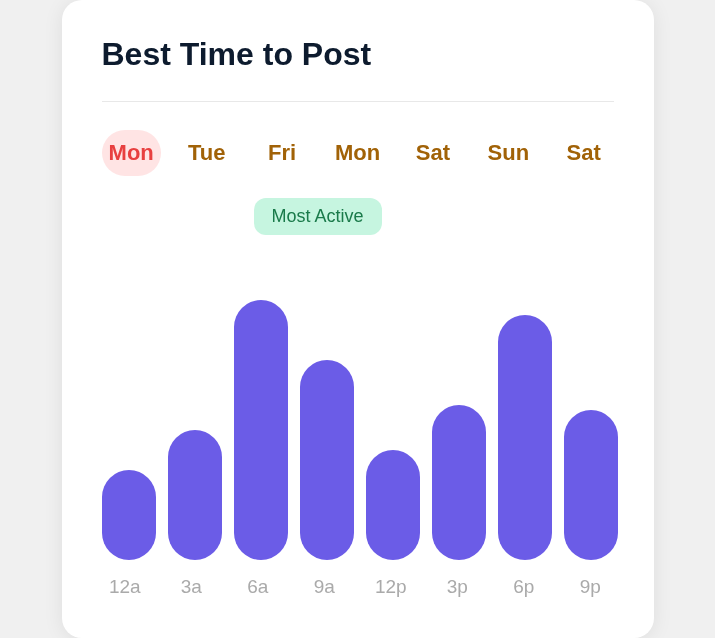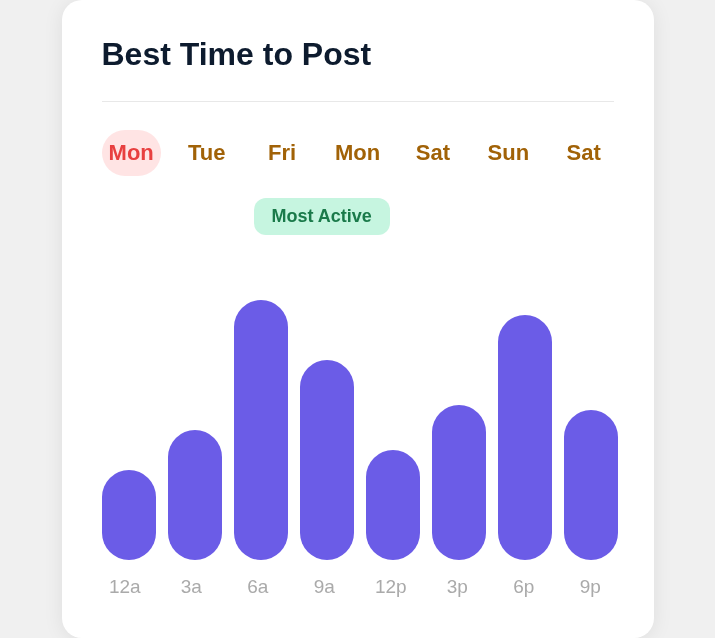--- a/index.html
+++ b/index.html
@@ -67,21 +67,21 @@
       flex-direction: column;
     }
 
     .most-active-badge {
       position: absolute;
       top: -10px;
       left: 152px;
       background: #c6f5e0;
       color: #1a7a4a;
       font-size: 18px;
-      font-weight: 700;
+      font-weight: 400;
       padding: 8px 18px;
       border-radius: 12px;
       white-space: nowrap;
       z-index: 10;
     }
 
     .bars-container {
       display: flex;
       align-items: flex-end;
       gap: 12px;

